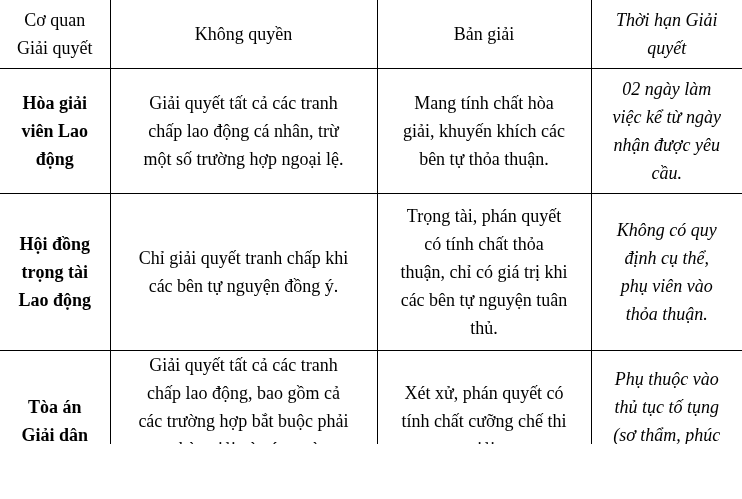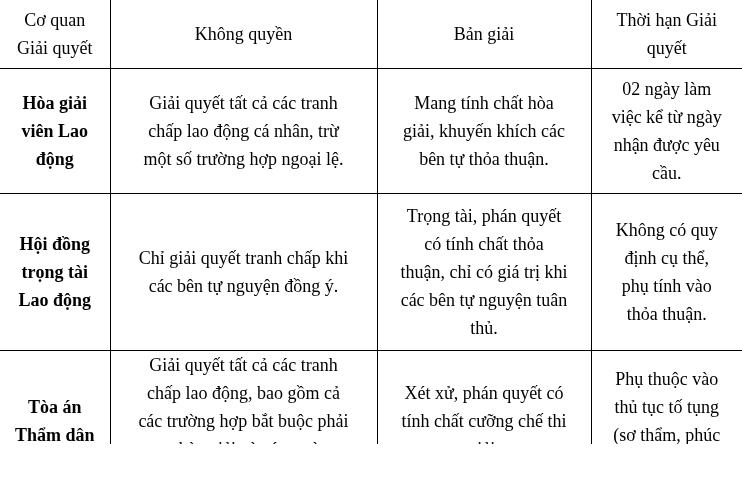--- a/index.html
+++ b/index.html
@@ -22,21 +22,21 @@
     vertical-align: middle;
     font-size: 18px;
     line-height: 28px;
     padding: 0 8px;
     white-space: pre-line;
     overflow: hidden;
   }
   
   .resolution-table tr:first-child td { border-top: none; }
   .resolution-table td:first-child { border-left: none; }
-  .resolution-table td:last-child { border-right: none; }
+  .resolution-table td:last-child { border-right: none; font-style: italic; }
 
   .r-header { height: 68px; }
   .r-1 { height: 125px; margin-top: 29px; }
   .r-2 { height: 157px; }
   .r-3 { height: 141px; }
 
   .row-head { font-weight: bold; }
 </style>
 </head>
 <body>
@@ -79,26 +79,26 @@
 Lao động</td>
         <td>Chỉ giải quyết tranh chấp khi
 các bên tự nguyện đồng ý.</td>
         <td>Trọng tài, phán quyết
 có tính chất thỏa
 thuận, chỉ có giá trị khi
 các bên tự nguyện tuân
 thủ.</td>
         <td>Không có quy
 định cụ thể,
-phụ tính vào
+phụ viên vào
 thỏa thuận.</td>
       </tr>
       <tr class="r-3">
         <td class="row-head">Tòa án
-Thẩm dân</td>
+Giải dân</td>
         <td>Giải quyết tất cả các tranh
 chấp lao động, bao gồm cả
 các trường hợp bắt buộc phải
 qua hòa giải và các trường
 hợp ngoại lệ.</td>
         <td>Xét xử, phán quyết có
 tính chất cưỡng chế thi
 giải.</td>
         <td>Phụ thuộc vào
 thủ tục tố tụng

